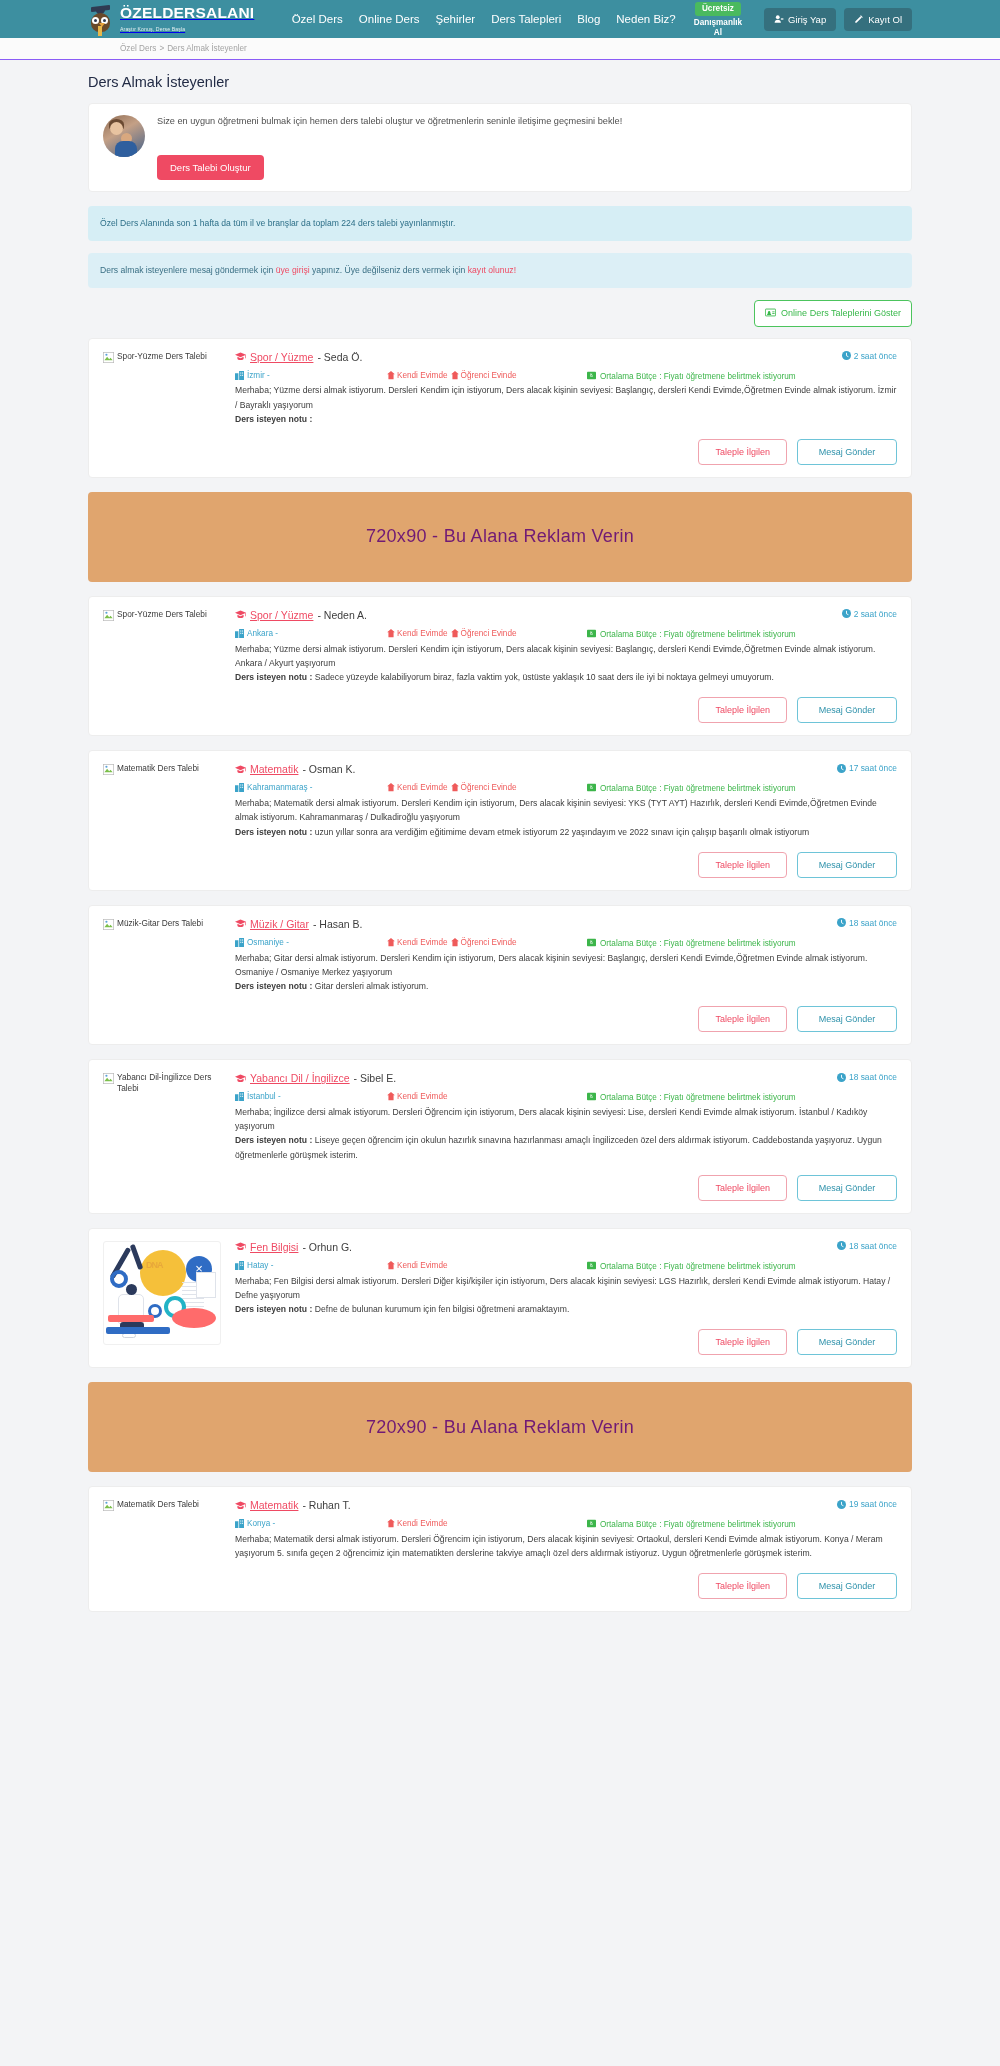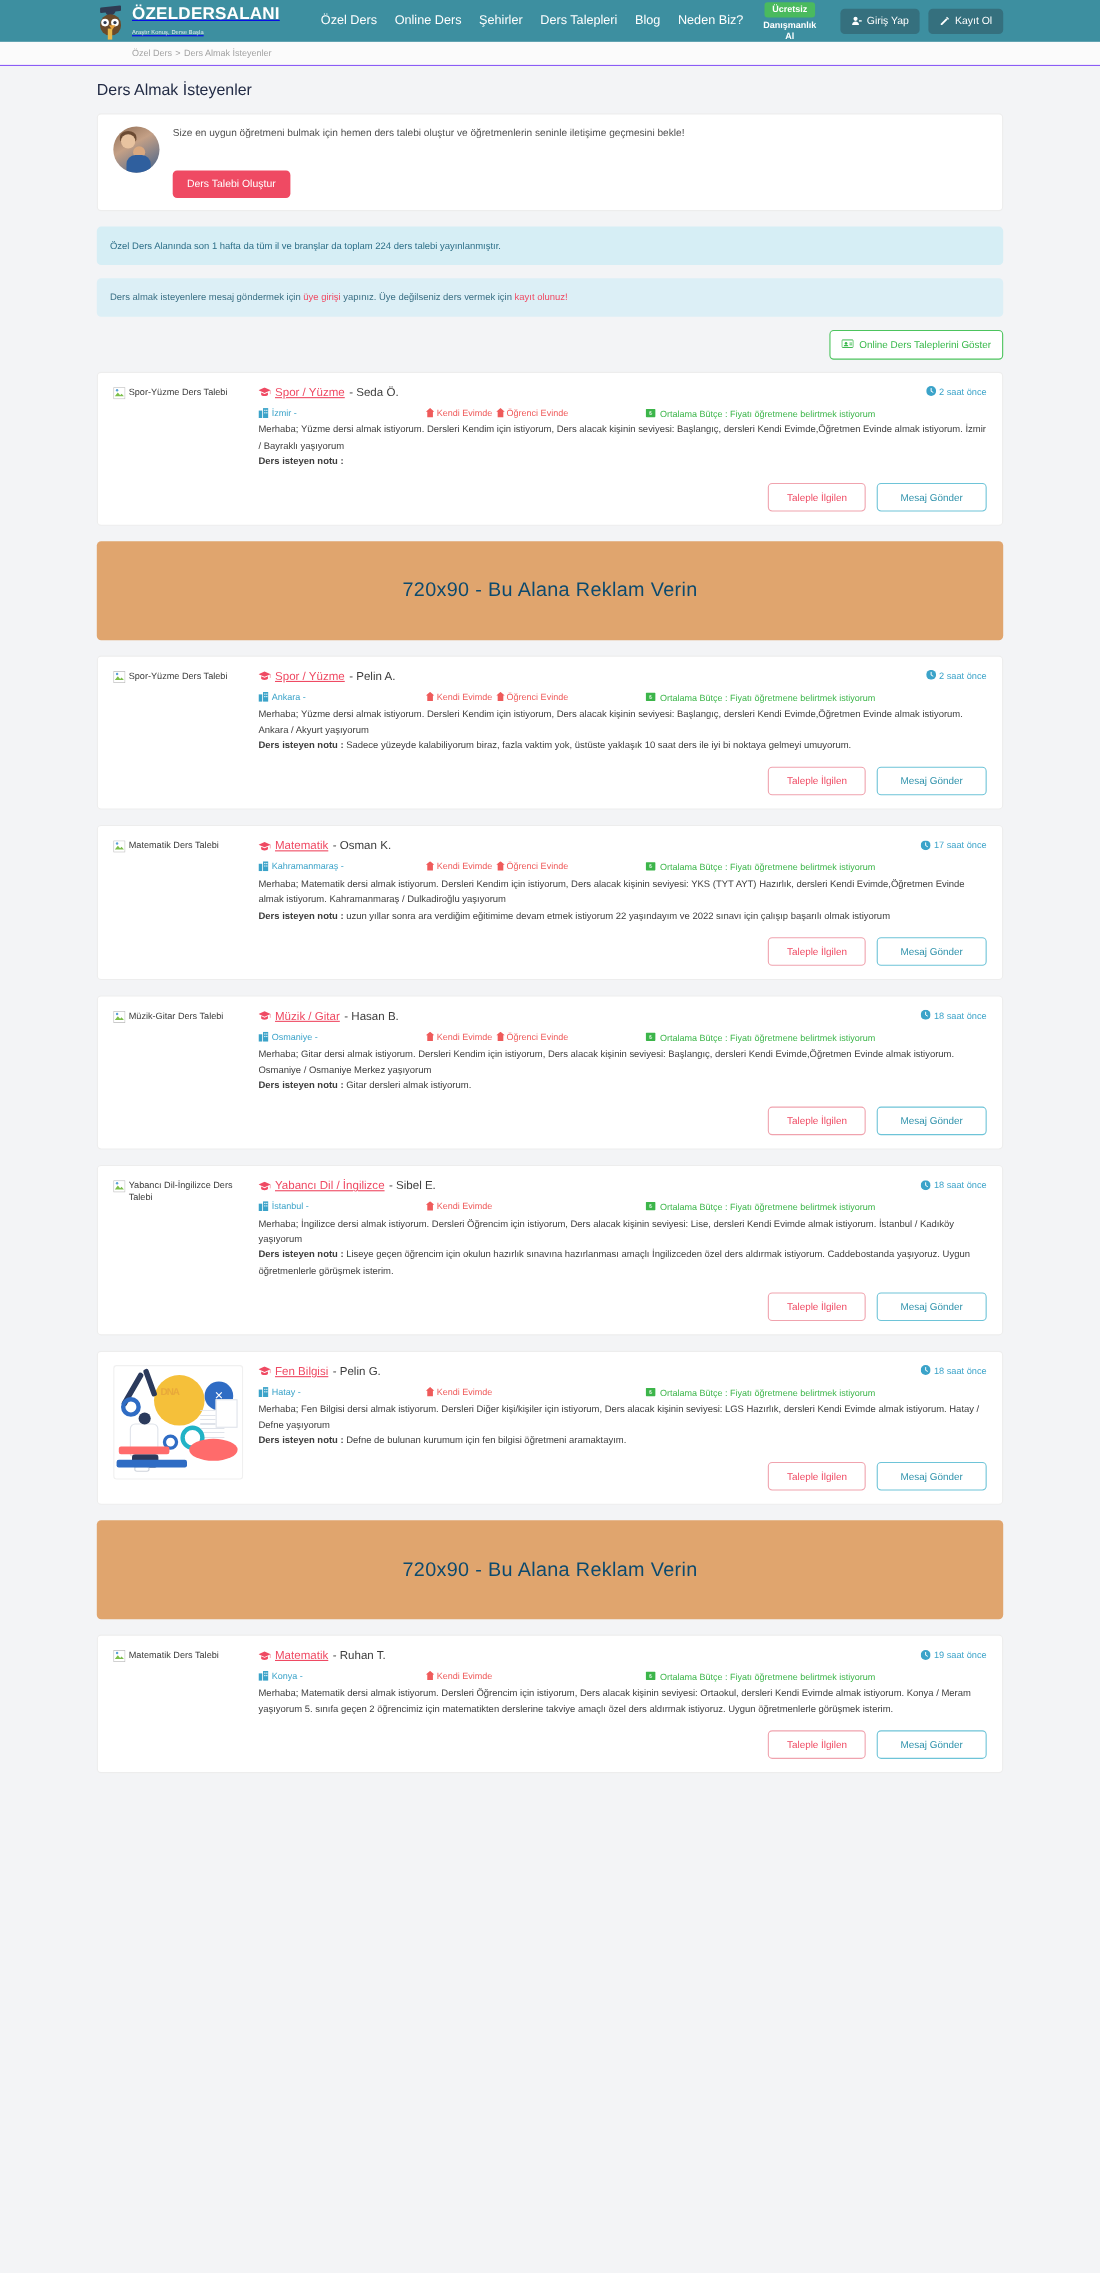--- a/index.html
+++ b/index.html
@@ -168,21 +168,21 @@
     border-radius: 4px; background: #fff; font-size: 9px; padding: 7px 16px;
     font-family: inherit; cursor: pointer;
   }
   .btn-interest { border: 1px solid #f0a3ae; color: #ef4a63; }
   .btn-message { border: 1px solid #6ec4d8; color: #2f92ab; min-width: 100px; }
 
   
   .ad-banner {
     background: #e0a56e; border-radius: 4px; height: 90px;
     display: flex; align-items: center; justify-content: center;
-    color: #0c4a6e; font-size: 18px; margin-bottom: 14px; letter-spacing: .3px;
+    color: #701a75; font-size: 18px; margin-bottom: 14px; letter-spacing: .3px;
   }
 
   svg { flex: 0 0 auto; }
 </style>
 </head>
 <body>
 
 <header class="site-header">
   <a class="brand" href="#">
     <span class="owl-logo">
@@ -357,21 +357,21 @@
         </div>
         <div class="card-body">
           <div class="card-top">
             <div class="card-subject">
               <svg width="11" height="9" viewBox="0 0 16 12">
                 <path d="M8 0L0 3.6l8 3.6 8-3.6z" fill="#ef4a63"></path>
                 <path d="M3.5 6.3v3c0 1 2 1.9 4.5 1.9s4.5-.9 4.5-1.9v-3L8 8.4z" fill="#ef4a63"></path>
                 <rect x="15.1" y="3.6" width="0.9" height="5" fill="#ef4a63"></rect>
               </svg>
               <a href="#" class="subj">Spor / Yüzme</a>
-              <span class="who">- Pelin A.</span>
+              <span class="who">- Neden A.</span>
             </div>
             <div class="card-time">
               <svg width="9" height="9" viewBox="0 0 12 12">
                 <circle cx="6" cy="6" r="6" fill="#3ba3c9"></circle>
                 <path d="M6 2.4v3.9l2.6 1.4" stroke="#fff" stroke-width="1.2" fill="none"></path>
               </svg>
               <span>2 saat önce</span>
             </div>
           </div>
           <div class="meta-row">
@@ -619,21 +619,21 @@
         </div>
         <div class="card-body">
           <div class="card-top">
             <div class="card-subject">
               <svg width="11" height="9" viewBox="0 0 16 12">
                 <path d="M8 0L0 3.6l8 3.6 8-3.6z" fill="#ef4a63"></path>
                 <path d="M3.5 6.3v3c0 1 2 1.9 4.5 1.9s4.5-.9 4.5-1.9v-3L8 8.4z" fill="#ef4a63"></path>
                 <rect x="15.1" y="3.6" width="0.9" height="5" fill="#ef4a63"></rect>
               </svg>
               <a href="#" class="subj">Fen Bilgisi</a>
-              <span class="who">- Pelin G.</span>
+              <span class="who">- Orhun G.</span>
             </div>
             <div class="card-time">
               <svg width="9" height="9" viewBox="0 0 12 12">
                 <circle cx="6" cy="6" r="6" fill="#3ba3c9"></circle>
                 <path d="M6 2.4v3.9l2.6 1.4" stroke="#fff" stroke-width="1.2" fill="none"></path>
               </svg>
               <span>18 saat önce</span>
             </div>
           </div>
           <div class="meta-row">

